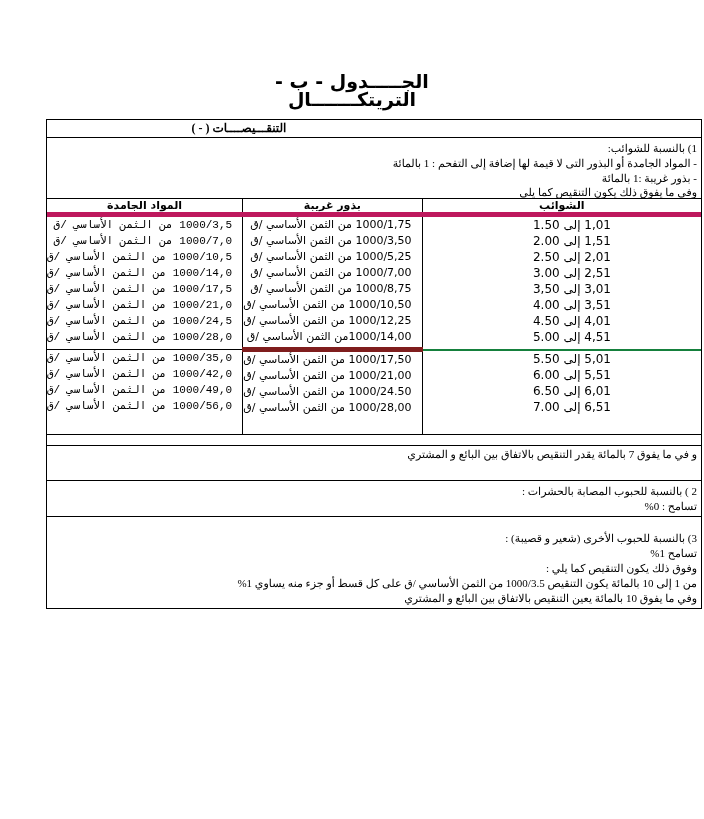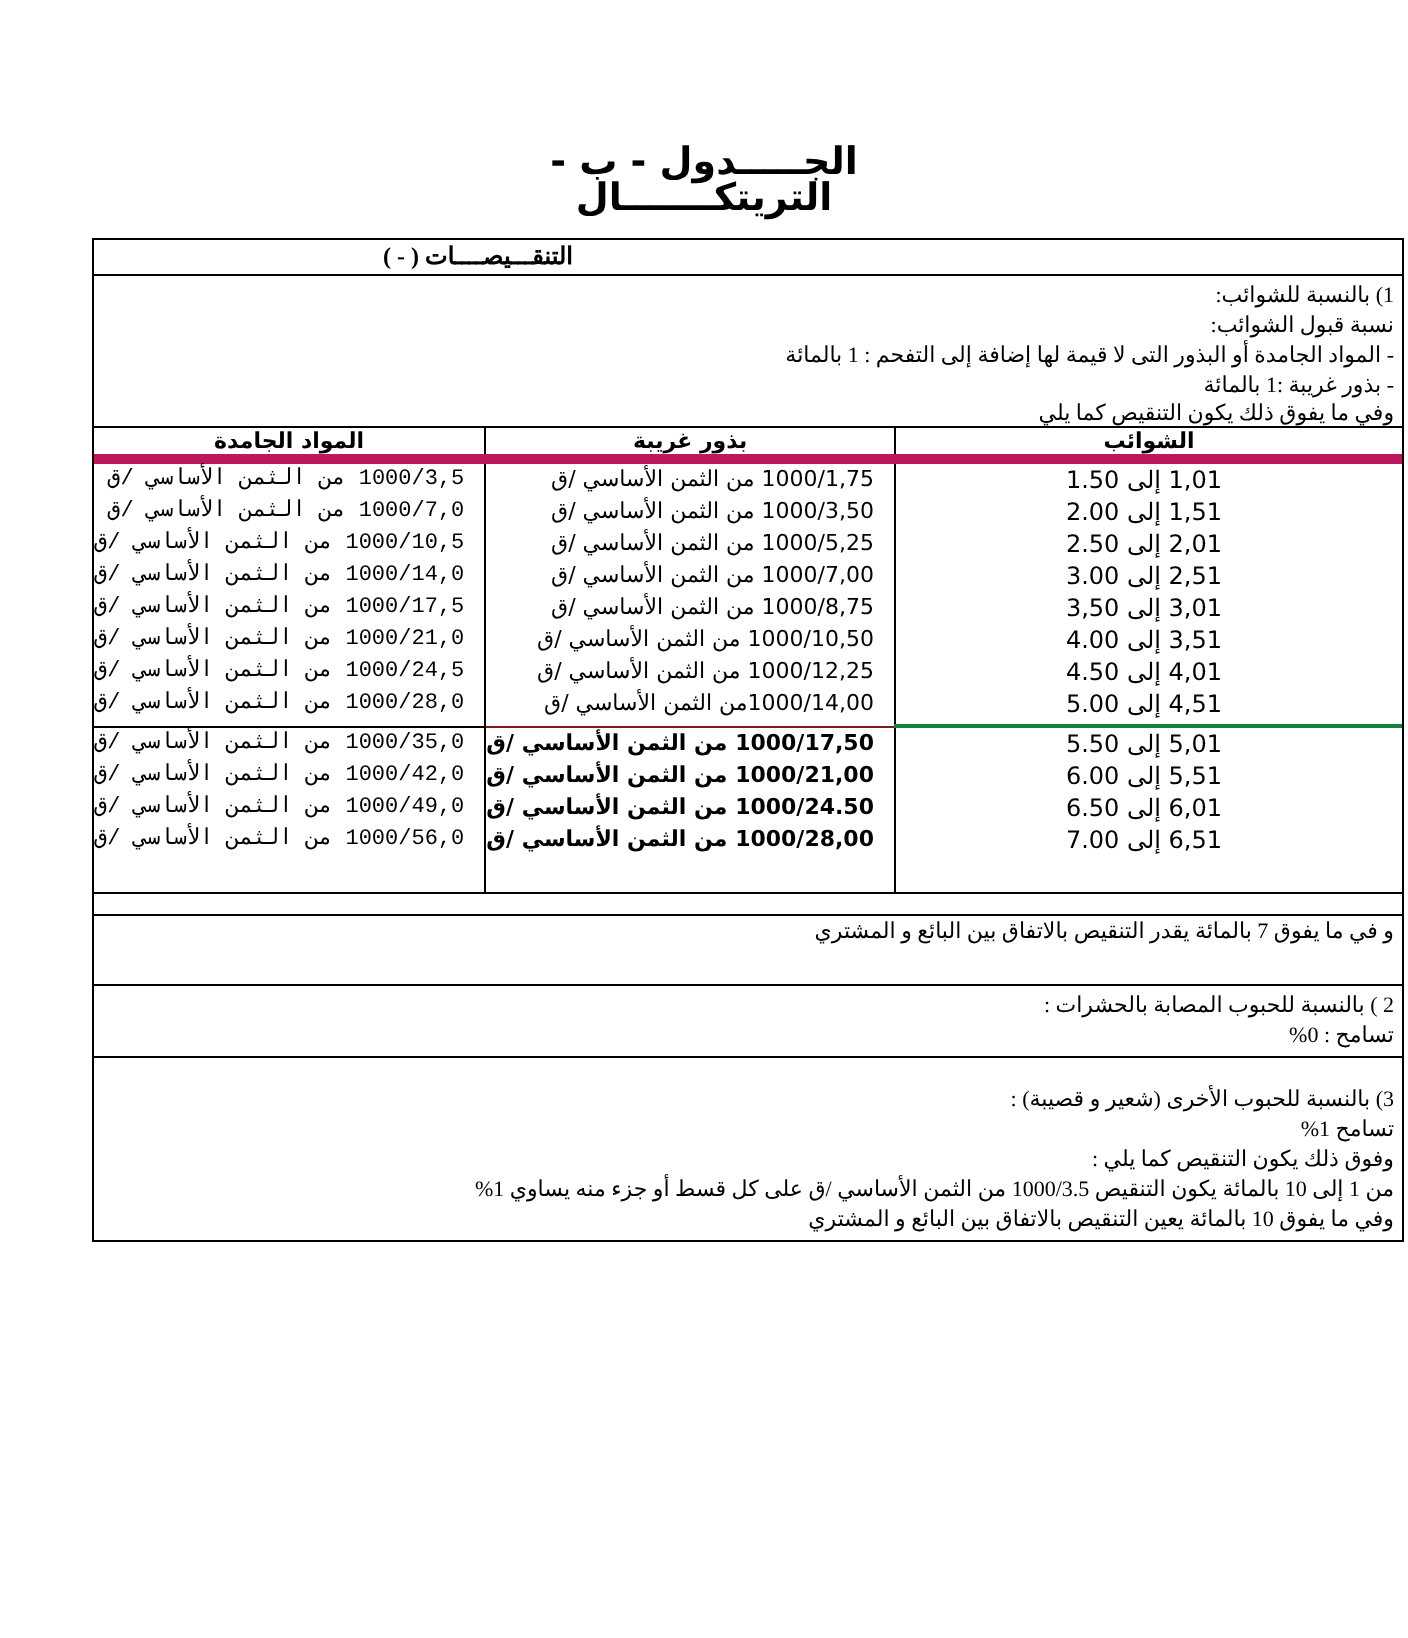--- a/index.html
+++ b/index.html
@@ -35,21 +35,20 @@
 <body>
 
 <div class="title t1">الجـــــدول  - ب -</div>
 <div class="title t2">التريتكـــــــال</div>
 
 <div class="frame">
   <div class="row head">التنقـــيصــــات ( - )</div>
 
   <div class="row intro" style="border-bottom:none;">
     <div>1) بالنسبة للشوائب:</div>
-    <div>نسبة قبول الشوائب:</div>
     <div>- المواد الجامدة أو البذور التى لا قيمة لها إضافة إلى التفحم : 1 بالمائة</div>
     <div>- بذور غريبة   :1 بالمائة</div>
     <div style="height:12px;line-height:12px;">وفي ما يفوق ذلك يكون التنقيص كما يلي</div>
   </div>
 
   <table class="grid" style="border-top:1px solid #000;">
     <thead>
       <tr>
         <th class="c3">الشوائب</th>
         <th class="c2">بذور غريبة</th>
@@ -97,21 +96,21 @@
       </tr>
       <tr class="bodyB">
         <td class="c3" style="border-top:2px solid #15803d;">
             <div class="lines num" id="b-range">
               <div>5,01 إلى 5.50</div>
               <div>5,51 إلى 6.00</div>
               <div>6,01 إلى 6.50</div>
               <div>6,51 إلى 7.00</div>
             </div>
           </td>
-        <td class="c2" style="border-top:1px solid #7f1d1d;font-weight:bold;">
+        <td class="c2" style="border-top:5px solid #7f1d1d;">
             <div class="lines" id="b-seeds">
               <div>1000/17,50 من الثمن الأساسي /ق</div>
               <div>1000/21,00 من الثمن الأساسي /ق</div>
               <div>1000/24.50 من الثمن الأساسي /ق</div>
               <div>1000/28,00 من الثمن الأساسي /ق</div>
             </div>
           </td>
         <td class="c1" style="border-top:1px solid #000;">
             <div class="lines" id="b-solids">
               <div>1000/35,0 من الثمن الأساسي /ق</div>

